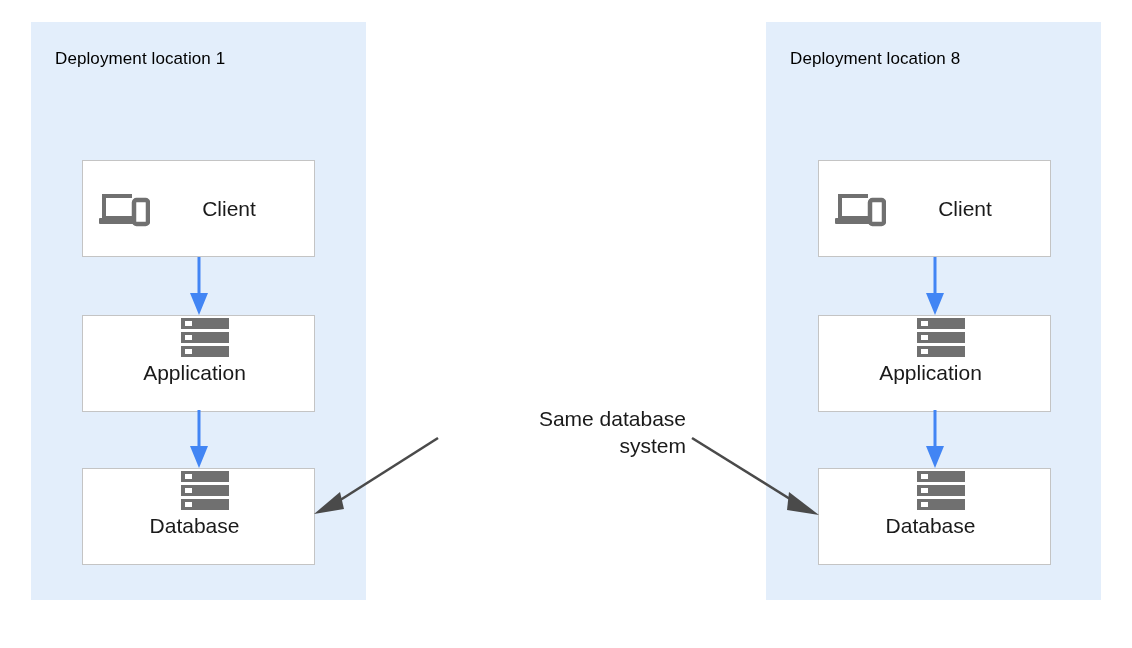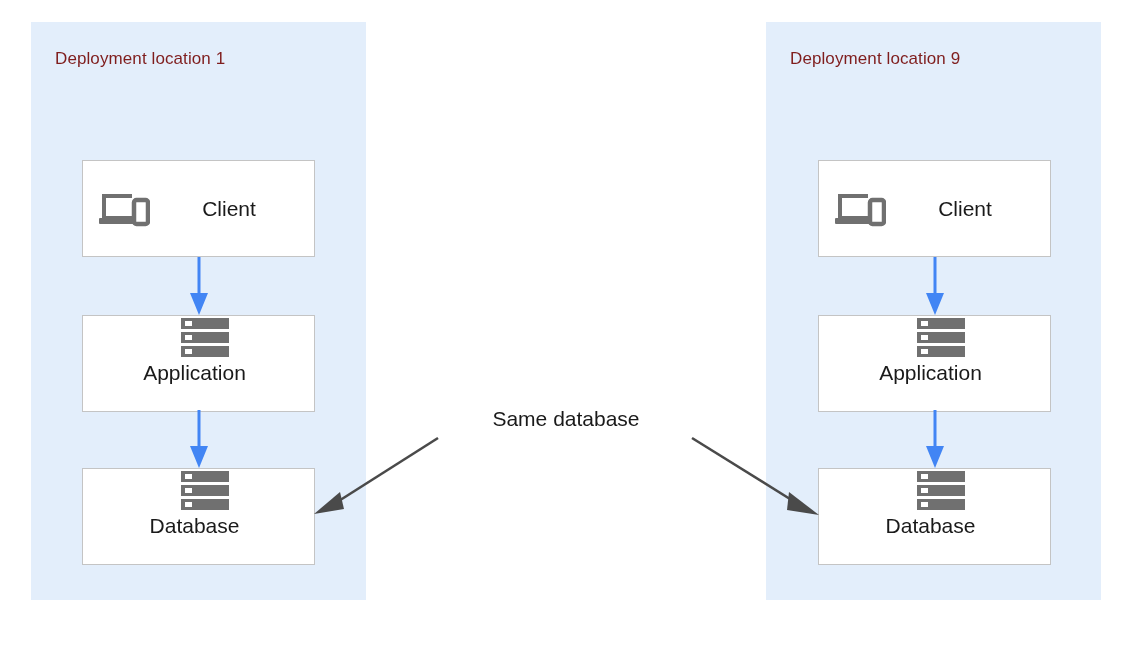--- a/index.html
+++ b/index.html
@@ -30,21 +30,21 @@
   }
   #panel-left  { left: 31px; }
   #panel-right { left: 766px; }
 
   .panel-title {
     position: absolute;
     left: 24px;
     top: 26px;
     font-size: 17px;
     line-height: 22px;
-    color: #7f1d1d;
+    color: #000000;
     white-space: nowrap;
     letter-spacing: 0.1px;
   }
 
   
   .node {
     position: absolute;
     width: 233px;
     height: 97px;
     background: #ffffff;
@@ -91,21 +91,21 @@
   #flow-1b { left: 188px; top: 410px; }
   #flow-2a { left: 924px; top: 257px; }
   #flow-2b { left: 924px; top: 410px; }
 
   
   #annotation-label {
     position: absolute;
     left: 446px;
     top: 405px;
     width: 240px;
-    text-align: center;
+    text-align: right;
     font-size: 21px;
     line-height: 27px;
     color: #1a1a1a;
   }
 
   .pointer-arrow {
     position: absolute;
   }
   .pointer-arrow svg { display: block; }
   #pointer-left  { left: 310px; top: 432px; }
@@ -169,21 +169,21 @@
   </div>
   <div class="flow-arrow" id="flow-1b">
     <svg width="22" height="60" viewBox="0 0 22 60" aria-hidden="true">
       <line x1="11" y1="0" x2="11" y2="42" stroke="#4285f4" stroke-width="3"></line>
       <polygon points="11,58 2,36 20,36" fill="#4285f4"></polygon>
     </svg>
   </div>
 
   <div class="panel" id="panel-right"></div>
 
-  <div class="panel-title" style="left:790px; top:48px;">Deployment location 9</div>
+  <div class="panel-title" style="left:790px; top:48px;">Deployment location 8</div>
 
   <div class="node row-client" id="node-client-2">
     <span class="node-icon">
       <svg width="52" height="40" viewBox="0 0 52 40" aria-hidden="true">
         <path d="M4 5 h30 v4 H8 v18 h26 v4 H4 Z" fill="#707070"></path>
         <rect x="1" y="29" width="36" height="6" rx="1" fill="#707070"></rect>
         <rect x="36" y="11" width="14" height="24" rx="2.5" fill="none" stroke="#707070" stroke-width="4.5"></rect>
       </svg>
     </span>
     <span class="node-label">Client</span>
@@ -225,20 +225,21 @@
   </div>
   <div class="flow-arrow" id="flow-2b">
     <svg width="22" height="60" viewBox="0 0 22 60" aria-hidden="true">
       <line x1="11" y1="0" x2="11" y2="42" stroke="#4285f4" stroke-width="3"></line>
       <polygon points="11,58 2,36 20,36" fill="#4285f4"></polygon>
     </svg>
   </div>
 
   <div id="annotation-label">
     <div>Same database</div>
+    <div>system</div>
   </div>
 
   <div class="pointer-arrow" id="pointer-left">
     <svg width="130" height="90" viewBox="0 0 130 90" aria-hidden="true">
       <line x1="128" y1="6" x2="24" y2="72" stroke="#4a4a4a" stroke-width="2.6"></line>
       <polygon points="4,82 30,60 34,77" fill="#4a4a4a"></polygon>
     </svg>
   </div>
 
   <div class="pointer-arrow" id="pointer-right">

